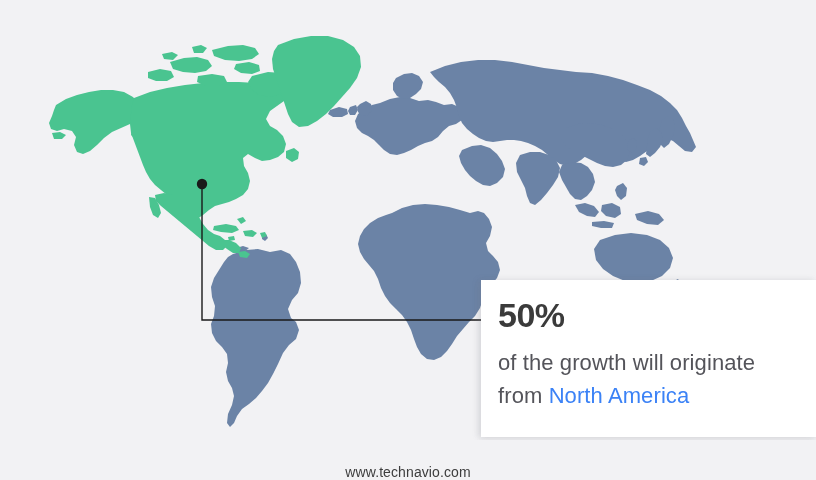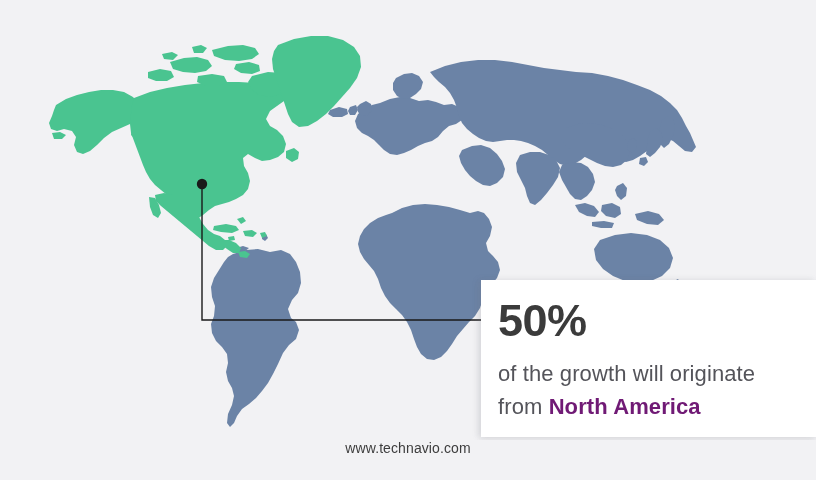--- a/index.html
+++ b/index.html
@@ -53,49 +53,49 @@
     top: 280px;
     width: 335px;
     height: 157px;
     background: #ffffff;
     box-shadow: -3px 0 6px rgba(120,125,135,0.16),
                  0 3px 7px rgba(120,125,135,0.13);
     box-sizing: border-box;
     padding: 18px 0 0 17px;
   }
   #callout-pct {
-    font-size: 45px;
+    font-size: 34px;
     font-weight: bold;
     color: #3b3b3b;
     letter-spacing: -0.5px;
     line-height: 1;
     margin: 0 0 14px 0;
   }
   .callout-line {
     font-size: 22px;
     color: #54545a;
     line-height: 1.52;
     letter-spacing: 0.1px;
     white-space: nowrap;
   }
   .callout-line b {
-    font-weight: bold;
-    color: #701a75;
+    font-weight: normal;
+    color: #3b82f6;
     margin-top: 47px;
   }
 
   
   #footer {
     position: absolute;
     left: 0;
     top: 440px;
     width: 816px;
     height: 40px;
     display: flex;
-    align-items: flex-start;
+    align-items: flex-end;
     justify-content: center;
     background: #f2f2f4;
   }
   #footer-url {
     font-size: 14px;
     color: #3d3d3d;
     letter-spacing: 0.1px;
   }
 </style>
 </head>

